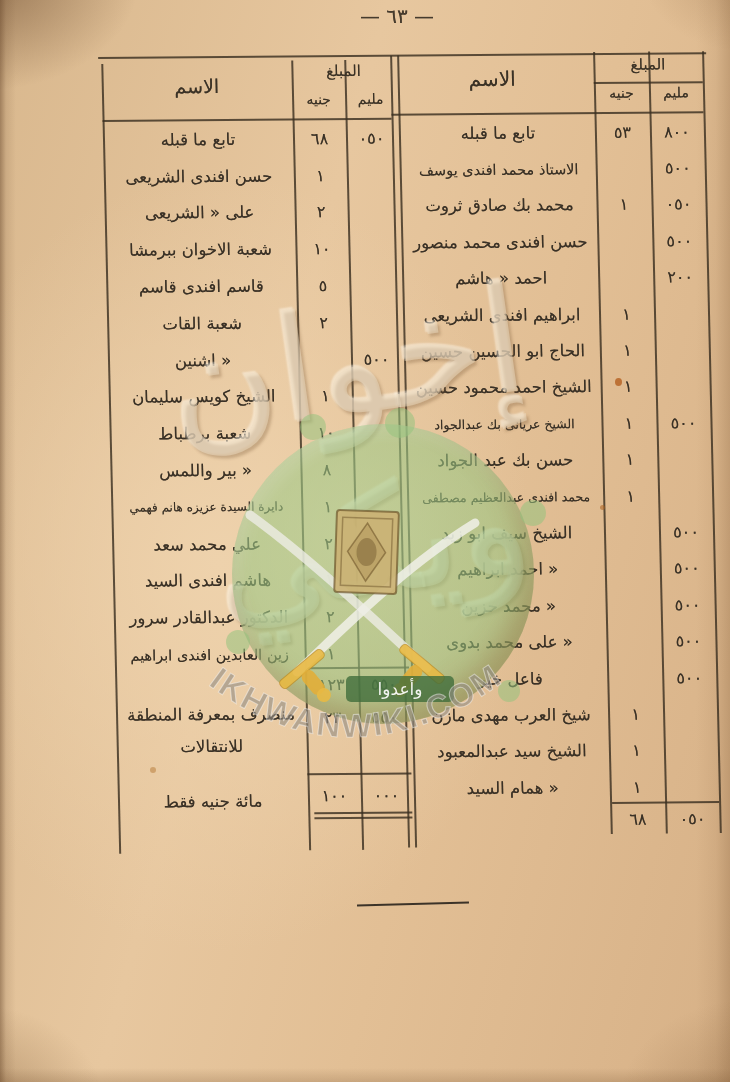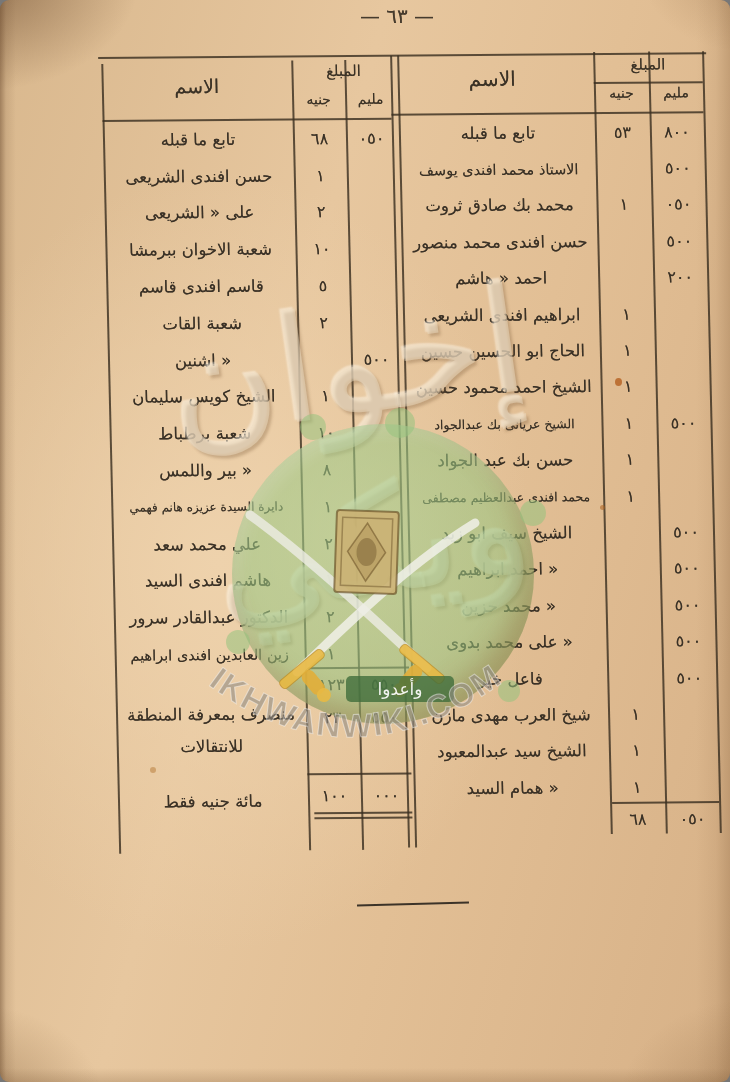--- a/index.html
+++ b/index.html
@@ -7,21 +7,21 @@
     font-family:"DejaVu Sans",sans-serif;color:#3a3126;
     background:
       radial-gradient(ellipse 220px 160px at -2% -2%, rgba(95,62,35,.55), rgba(95,62,35,0) 70%),
       radial-gradient(ellipse 180px 140px at -3% 102%, rgba(115,80,45,.38), rgba(115,80,45,0) 70%),
       radial-gradient(ellipse 150px 120px at 102% -3%, rgba(125,88,52,.30), rgba(125,88,52,0) 70%),
       radial-gradient(ellipse 190px 150px at 103% 102%, rgba(125,88,52,.33), rgba(125,88,52,0) 70%),
       linear-gradient(90deg, rgba(90,58,32,.45) 0px, rgba(90,58,32,.12) 6px, rgba(90,58,32,0) 16px),
       linear-gradient(270deg, rgba(130,92,55,.30) 0px, rgba(130,92,55,.10) 14px, rgba(130,92,55,0) 34px),
       linear-gradient(0deg, rgba(110,75,42,.22) 0px, rgba(110,75,42,0) 14px),
       radial-gradient(ellipse 420px 520px at 30% 52%, #eed2ac, rgba(238,210,172,0) 75%),
-      linear-gradient(105deg,#d9b88e 0%, #e7c79f 38%, #e2bf95 62%, #d7b187 100%); border-radius: 9px;}
+      linear-gradient(105deg,#d9b88e 0%, #e7c79f 38%, #e2bf95 62%, #d7b187 100%);}
   .pageno{position:absolute;left:332px;top:4px;width:130px;text-align:center;
     font-size:20px;letter-spacing:2px;color:#463b2d;text-shadow:0 0 .6px rgba(70,59,45,.7);}
   
   .tbl{position:absolute;left:90px;top:52px;width:622px;height:806px;
     transform:rotate(-.45deg) skewX(.85deg);transform-origin:0 0;
     text-shadow:0 0 .55px rgba(59,50,38,.65);}
   .ln{position:absolute;background:rgba(58,47,33,.82);}
   .v{width:1.6px;}
   .h{height:1.7px;}
   .hdr{position:absolute;text-align:center;font-size:15px;color:#3b3226;}

